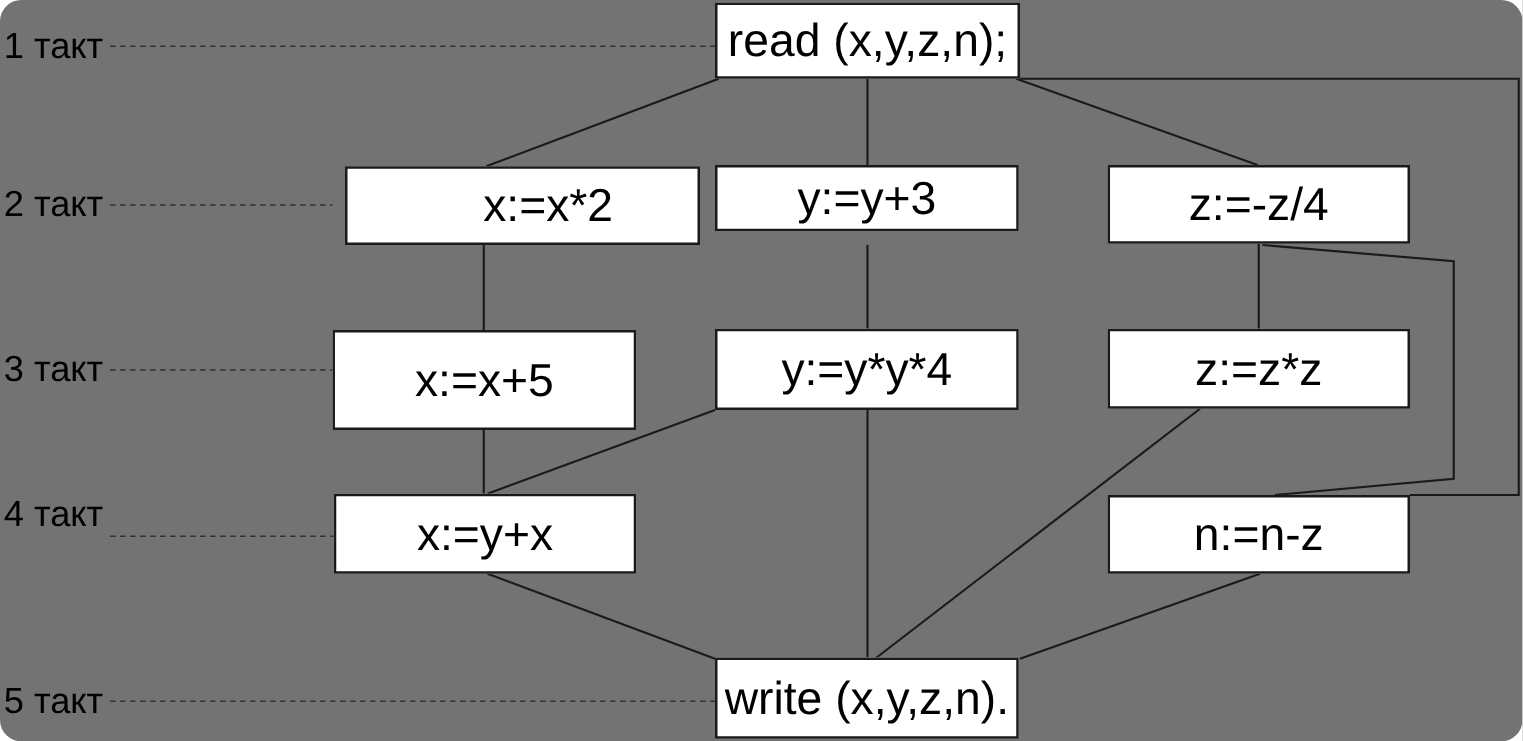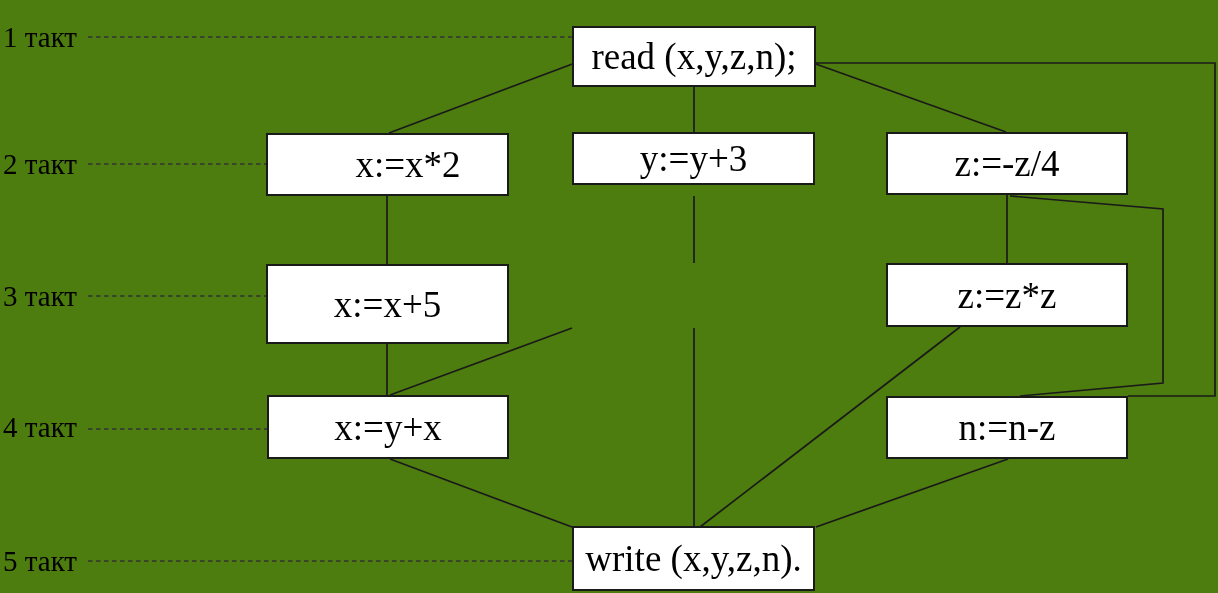--- a/index.html
+++ b/index.html
@@ -4,23 +4,24 @@
 <style>
   html, body {
     margin: 0;
     padding: 0;
     background: #ffffff;
   }
   #stage {
     position: relative;
     width: 1218px;
     height: 593px;
-    background: #4d7c0f;
-    font-family: Liberation Serif, serif;
+    background: #737373;
+    font-family: Liberation Sans, sans-serif;
     overflow: hidden;
+    border-radius: 17px;
   }
   #edge-layer {
     position: absolute;
     left: 0;
     top: 0;
     width: 1218px;
     height: 593px;
   }
   .node {
     position: absolute;
@@ -37,35 +38,35 @@
   }
   .takt-label {
     position: absolute;
     left: 3px;
     font-size: 29px;
     color: #000000;
     white-space: nowrap;
     line-height: 1;
   }
   
-  #node-read  { left: 572px; top: 2px;   width: 244px; height: 61px; margin-top: 24px; }
-  #node-x1    { left: 266px; top: 133px; width: 243px; height: 63px; padding-left: 41px; }
+  #node-read  { left: 572px; top: 2px;   width: 244px; height: 61px; }
+  #node-x1    { left: 276px; top: 133px; width: 284px; height: 63px; padding-left: 41px; }
   #node-y1    { left: 572px; top: 132px; width: 243px; height: 53px; }
   #node-z1    { left: 886px; top: 132px; width: 242px; height: 63px; }
   #node-x2    { left: 266px; top: 264px; width: 243px; height: 80px; }
   #node-y2    { left: 572px; top: 263px; width: 243px; height: 65px; }
   #node-z2    { left: 886px; top: 263px; width: 242px; height: 64px; }
   #node-x3    { left: 267px; top: 395px; width: 242px; height: 64px; }
   #node-n1    { left: 886px; top: 396px; width: 242px; height: 63px; }
   #node-write { left: 572px; top: 526px; width: 243px; height: 65px; }
   
   #takt-1 { top: 23px; }
   #takt-2 { top: 150px; }
   #takt-3 { top: 282px; }
-  #takt-4 { top: 413px; text-align: right; }
+  #takt-4 { top: 398px; text-align: right; }
   #takt-5 { top: 547px; text-align: right; }
 </style>
 </head>
 <body>
 
 <div id="stage">
 
   <svg id="edge-layer" viewBox="0 0 1218 593" xmlns="http://www.w3.org/2000/svg">
     <g fill="none" stroke="#1a1a1a" stroke-width="1.7">
 
@@ -98,18 +99,19 @@
   <div class="takt-label" id="takt-2">2 такт</div>
   <div class="takt-label" id="takt-3">3 такт</div>
   <div class="takt-label" id="takt-4">4 такт</div>
   <div class="takt-label" id="takt-5">5 такт</div>
 
   <div class="node" id="node-read">read (x,y,z,n);</div>
   <div class="node" id="node-x1">x:=x*2</div>
   <div class="node" id="node-y1">y:=y+3</div>
   <div class="node" id="node-z1">z:=-z/4</div>
   <div class="node" id="node-x2">x:=x+5</div>
+  <div class="node" id="node-y2">y:=y*y*4</div>
   <div class="node" id="node-z2">z:=z*z</div>
   <div class="node" id="node-x3">x:=y+x</div>
   <div class="node" id="node-n1">n:=n-z</div>
   <div class="node" id="node-write">write (x,y,z,n).</div>
 
 </div>
 
 </body></html>

